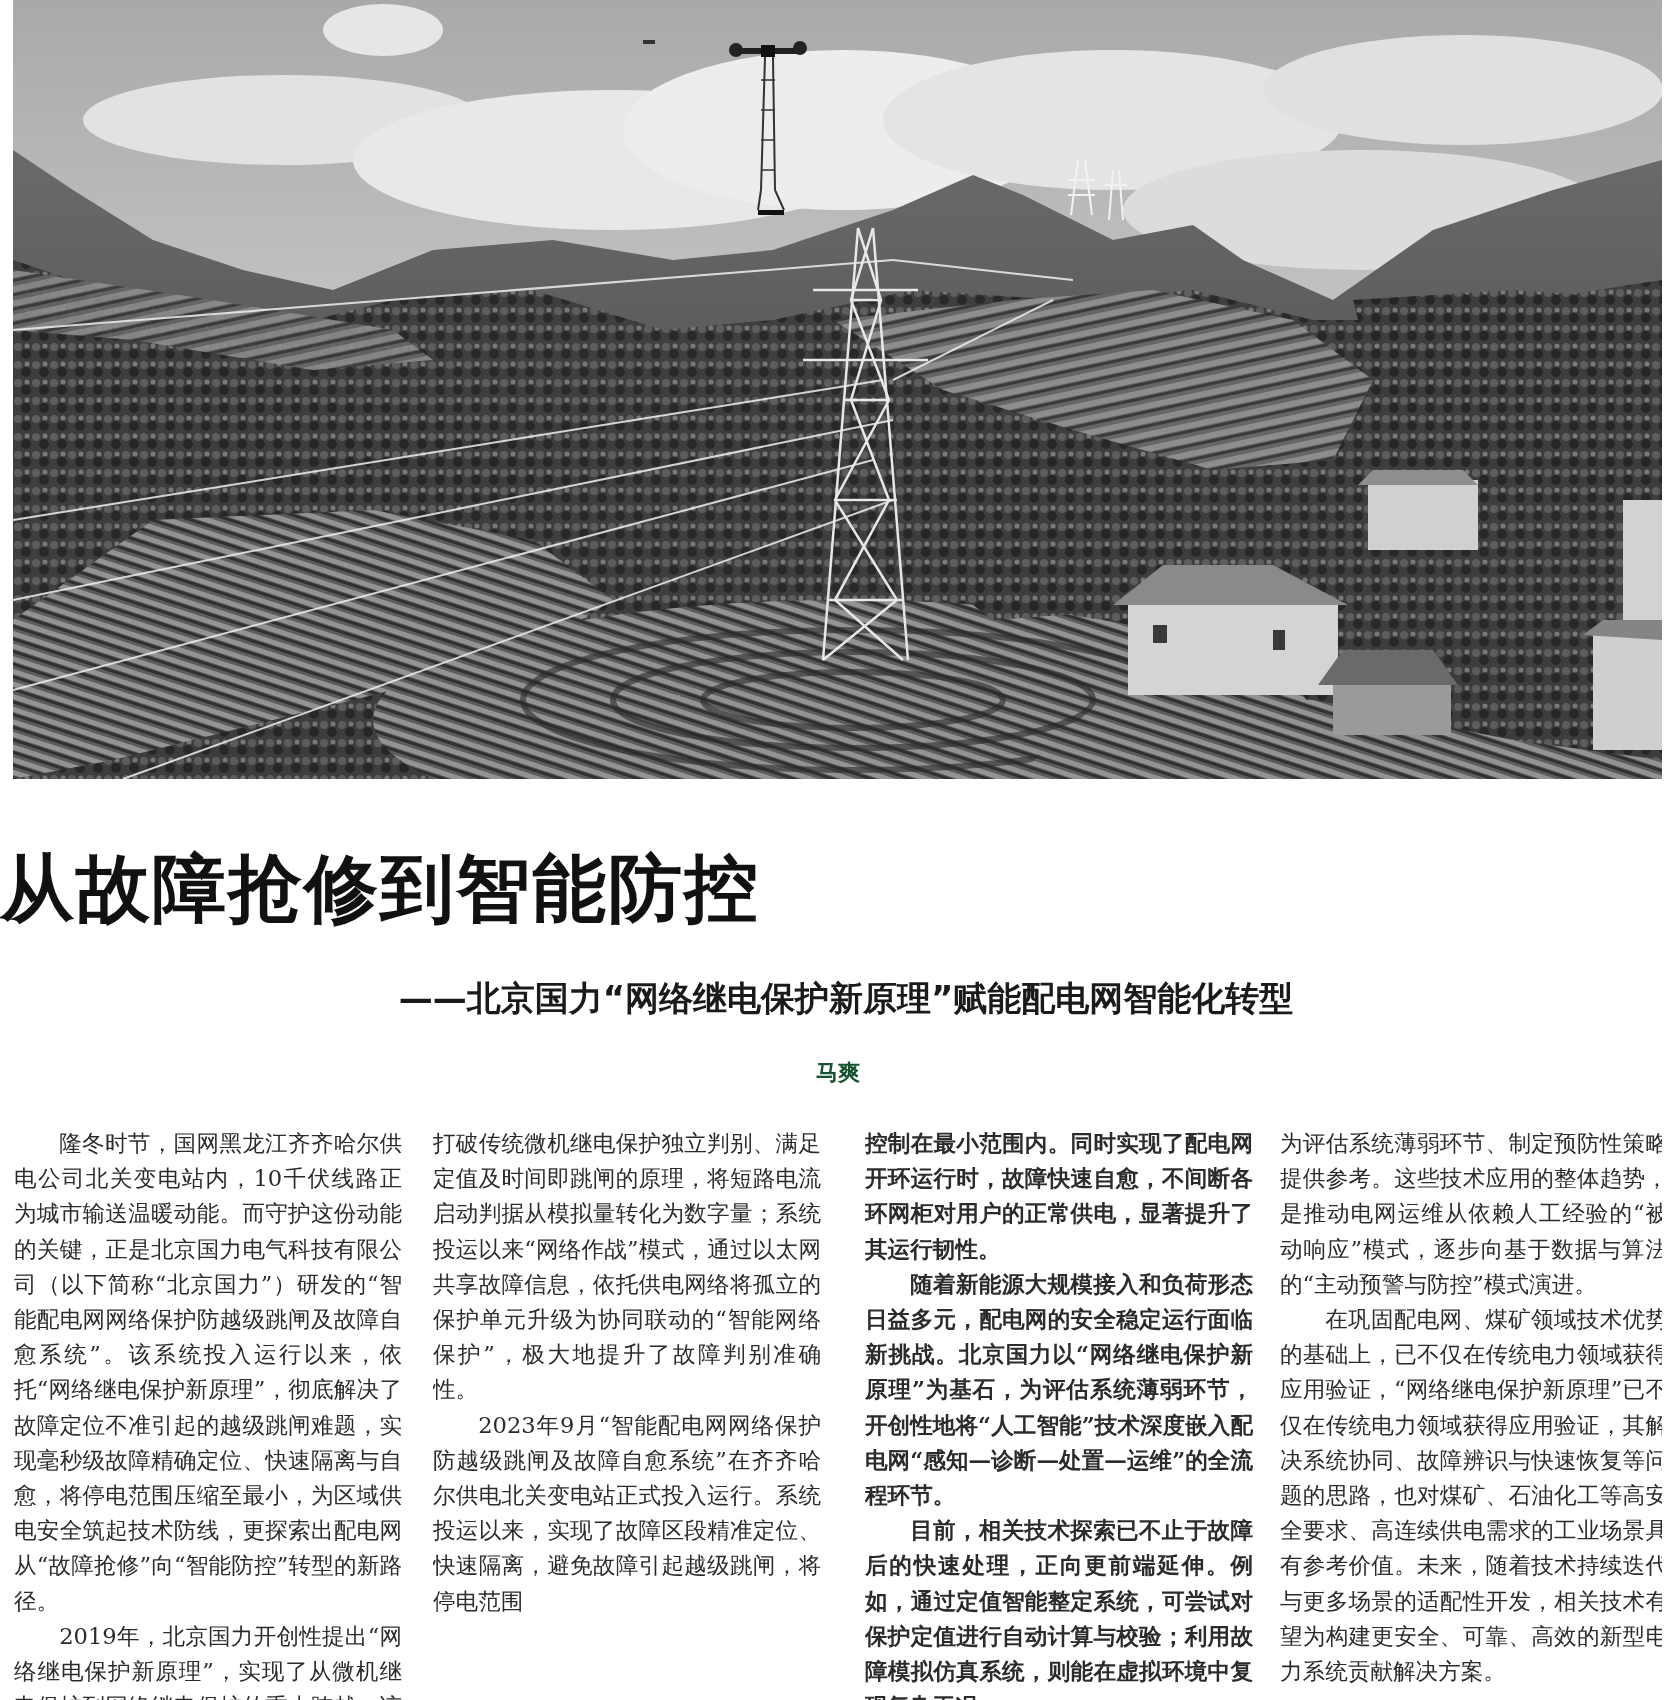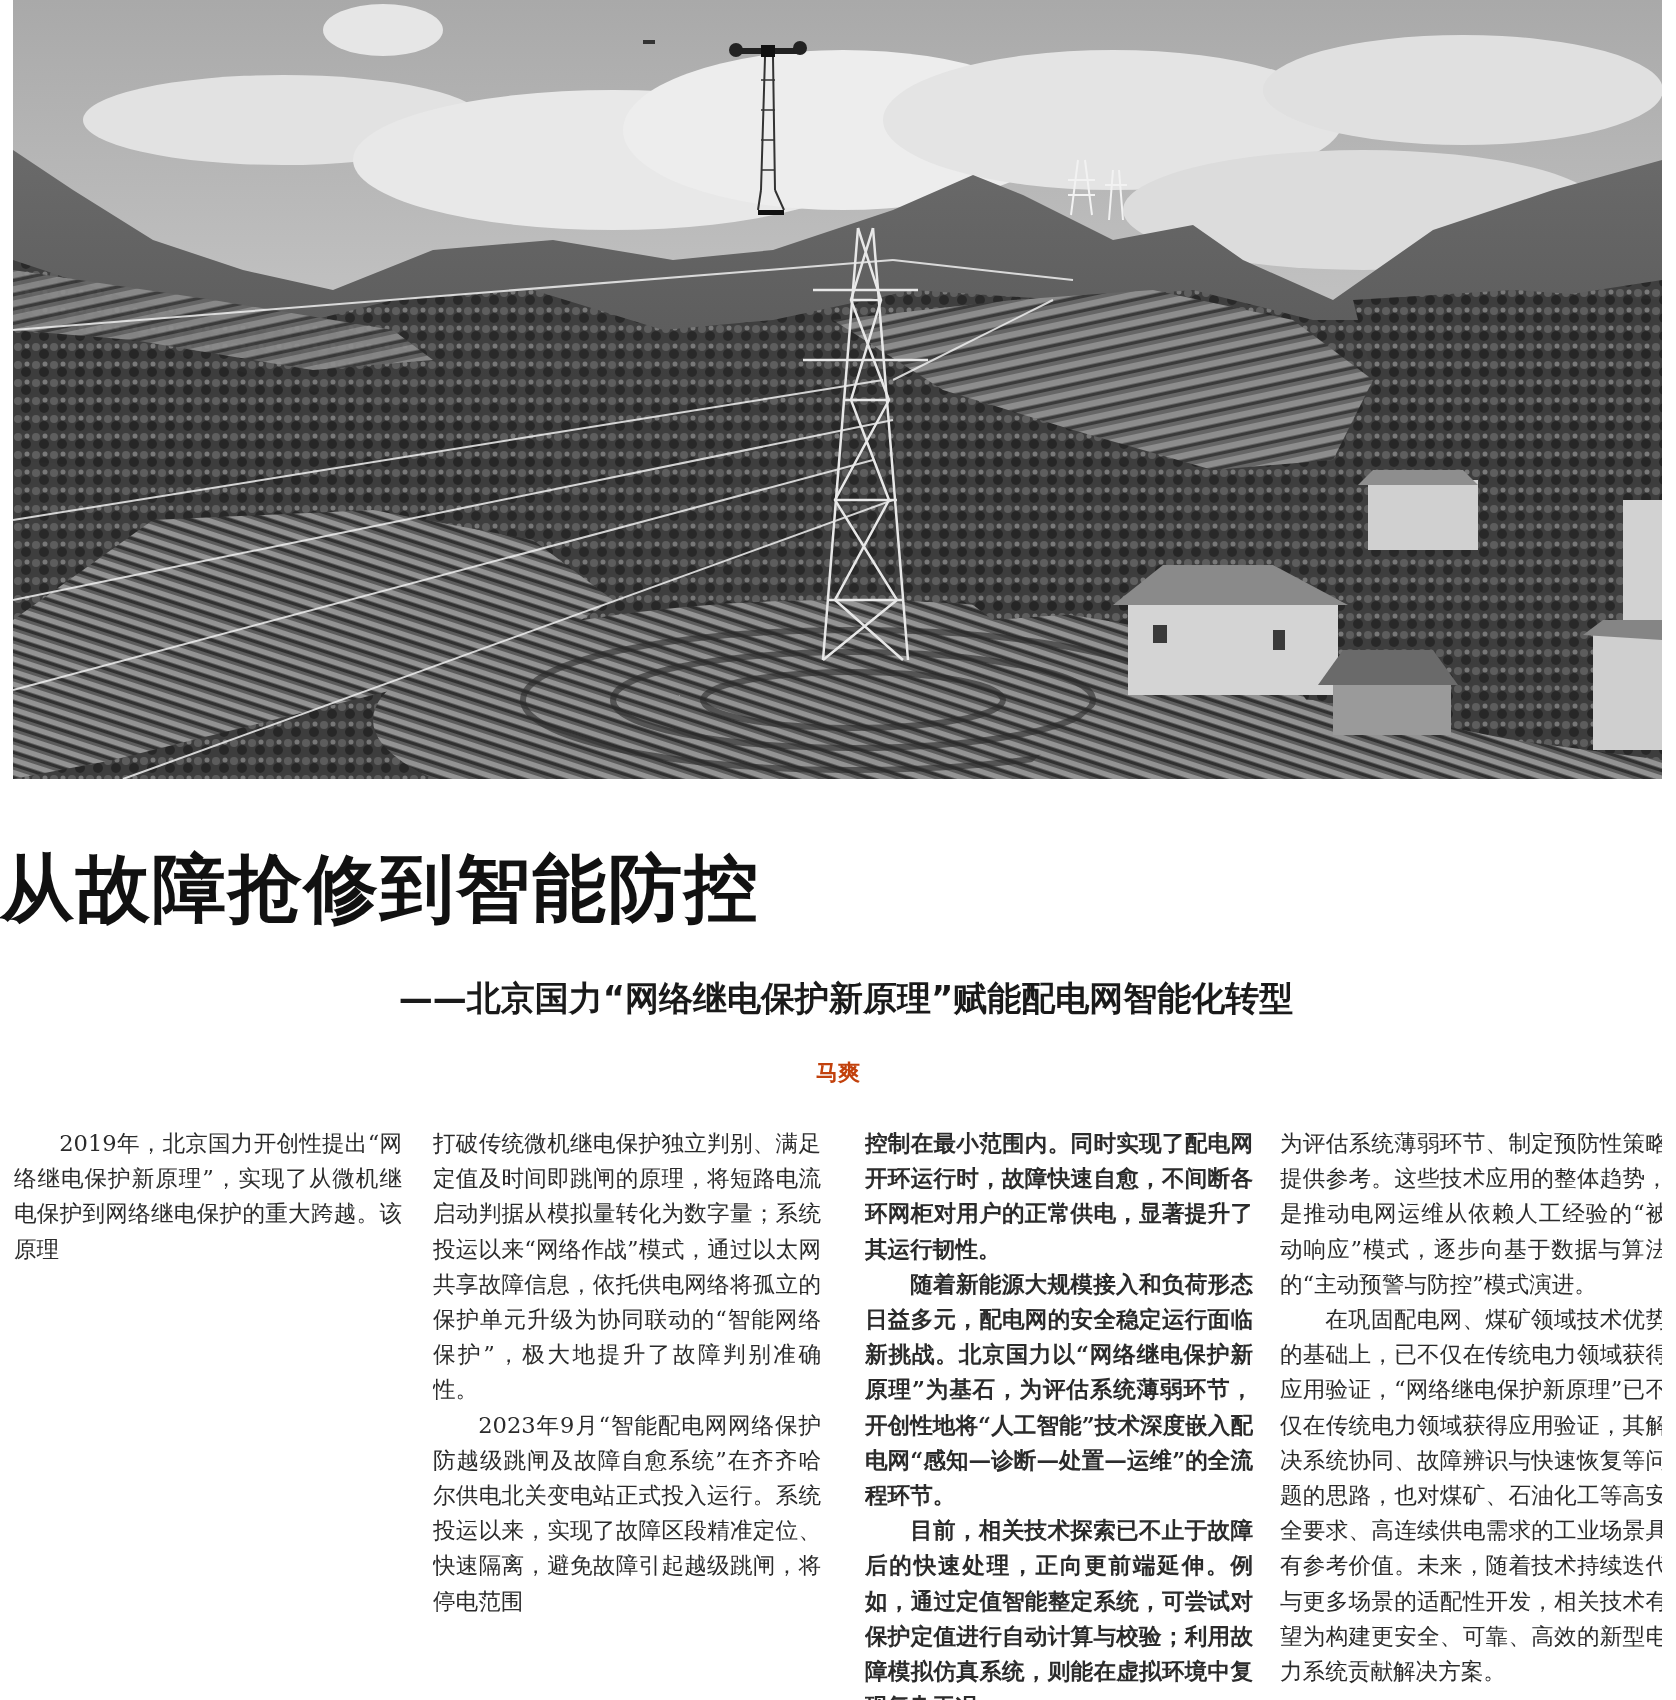--- a/index.html
+++ b/index.html
@@ -5,21 +5,21 @@
   html, body { margin: 0; padding: 0; background: #ffffff; }
   body { width: 1676px; height: 1700px; position: relative; overflow: hidden; font-family: "DejaVu Serif", "Liberation Serif", serif; }
 
   
   .photo { position: absolute; left: 13px; top: 0; width: 1649px; height: 779px; overflow: hidden; background: #bdbdbd; }
   .photo svg { position: absolute; left: 0; top: 0; width: 1649px; height: 779px; }
 
   
   .title { position: absolute; left: 0; top: 838px; width: 1676px; text-align: left; font-family: "DejaVu Serif", serif; font-weight: bold; font-size: 74px; line-height: 100px; color: #111; letter-spacing: 2px; margin: 0; }
   .subtitle { position: absolute; left: 0; top: 965px; width: 1676px; text-align: center; font-family: "DejaVu Sans", sans-serif; font-size: 34px; line-height: 50px; color: #1a1a1a; margin: 8px; }
-  .byline { position: absolute; left: 0; top: 1055px; width: 1676px; text-align: center; font-family: "DejaVu Sans", sans-serif; font-weight: bold; font-size: 22px; line-height: 36px; color: #c2410c; }
+  .byline { position: absolute; left: 0; top: 1055px; width: 1676px; text-align: center; font-family: "DejaVu Sans", sans-serif; font-weight: bold; font-size: 22px; line-height: 36px; color: #14532d; }
 
   
   .columns { position: absolute; top: 1126px; left: 14px; width: 1648px; height: 574px; overflow: hidden; }
   .col { position: absolute; top: 0; width: 388px; height: 574px; overflow: hidden; font-family: "DejaVu Serif", serif; font-size: 22.6px; line-height: 35.2px; color: #2b2b2b; text-align: justify; }
   .col p { margin: 0; }
   .col p.indent { text-indent: 2em; }
   .c1 { left: 0; }
   .c2 { left: 419px; }
   .c3 { left: 851px; font-weight: bold; }
   .c4 { left: 1258px; margin-left: 8px; }
@@ -148,20 +148,21 @@
     <rect x="630" y="40" width="12" height="4" fill="#333"></rect>
   </svg>
 </div>
 
 <h1 class="title">从故障抢修到智能防控</h1>
 <h2 class="subtitle">——北京国力“网络继电保护新原理”赋能配电网智能化转型</h2>
 <div class="byline">马爽</div>
 
 <div class="columns">
   <div class="col c1">
+    <p class="indent">隆冬时节，国网黑龙江齐齐哈尔供电公司北关变电站内，10千伏线路正为城市输送温暖动能。而守护这份动能的关键，正是北京国力电气科技有限公司（以下简称“北京国力”）研发的“智能配电网网络保护防越级跳闸及故障自愈系统”。该系统投入运行以来，依托“网络继电保护新原理”，彻底解决了故障定位不准引起的越级跳闸难题，实现毫秒级故障精确定位、快速隔离与自愈，将停电范围压缩至最小，为区域供电安全筑起技术防线，更探索出配电网从“故障抢修”向“智能防控”转型的新路径。</p>
     <p class="indent">2019年，北京国力开创性提出“网络继电保护新原理”，实现了从微机继电保护到网络继电保护的重大跨越。该原理</p>
   </div>
   <div class="col c2">
     <p>打破传统微机继电保护独立判别、满足定值及时间即跳闸的原理，将短路电流启动判据从模拟量转化为数字量；系统投运以来“网络作战”模式，通过以太网共享故障信息，依托供电网络将孤立的保护单元升级为协同联动的“智能网络保护”，极大地提升了故障判别准确性。</p>
     <p class="indent">2023年9月“智能配电网网络保护防越级跳闸及故障自愈系统”在齐齐哈尔供电北关变电站正式投入运行。系统投运以来，实现了故障区段精准定位、快速隔离，避免故障引起越级跳闸，将停电范围</p>
   </div>
   <div class="col c3">
     <p>控制在最小范围内。同时实现了配电网开环运行时，故障快速自愈，不间断各环网柜对用户的正常供电，显著提升了其运行韧性。</p>
     <p class="indent">随着新能源大规模接入和负荷形态日益多元，配电网的安全稳定运行面临新挑战。北京国力以“网络继电保护新原理”为基石，为评估系统薄弱环节，开创性地将“人工智能”技术深度嵌入配电网“感知—诊断—处置—运维”的全流程环节。</p>
     <p class="indent">目前，相关技术探索已不止于故障后的快速处理，正向更前端延伸。例如，通过定值智能整定系统，可尝试对保护定值进行自动计算与校验；利用故障模拟仿真系统，则能在虚拟环境中复现复杂工况，</p>

